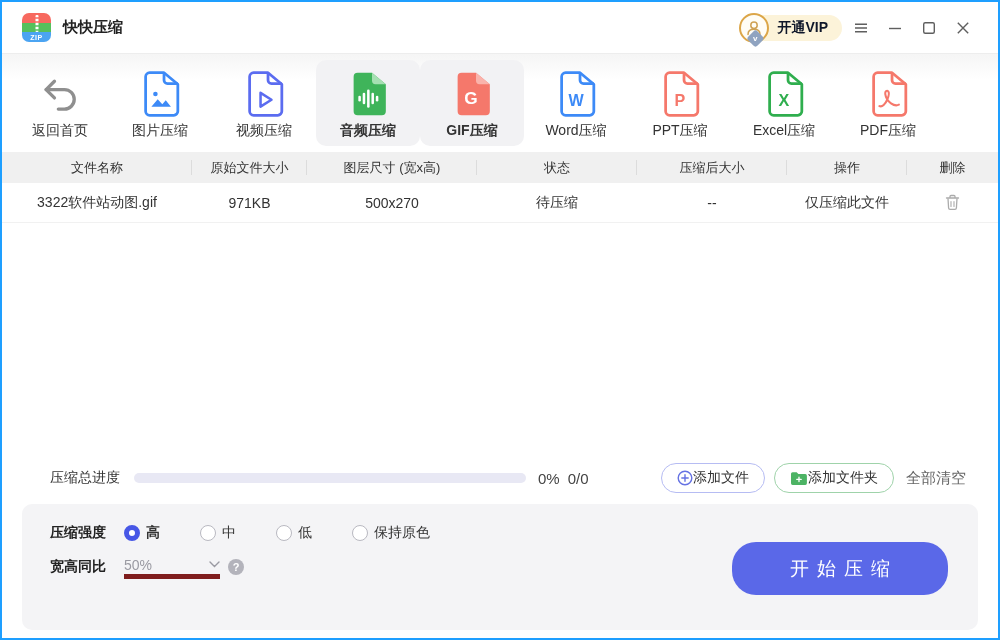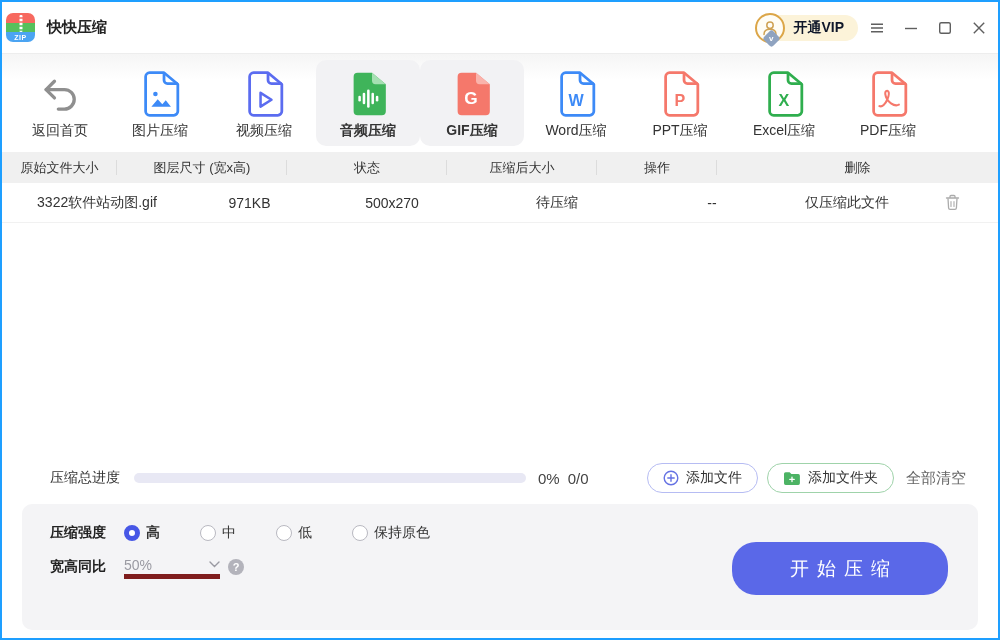--- a/index.html
+++ b/index.html
@@ -1,21 +1,21 @@
 <!DOCTYPE html>
 <html><head>
 <meta charset="utf-8">
 <style>
   * { margin:0; padding:0; box-sizing:border-box; }
   html,body { width:1000px; height:640px; overflow:hidden; }
   body { font-family:"Liberation Sans","DejaVu Sans",sans-serif; color:#333; background:#fff; }
   .window { width:1000px; height:640px; border:2px solid #1e9fff; display:flex; flex-direction:column; background:#fff; }
 
   
-  .titlebar { height:52px; flex:0 0 52px; display:flex; align-items:center; padding:0 4px; border-bottom:1px solid #ededed; }
+  .titlebar { height:52px; flex:0 0 52px; display:flex; align-items:center; padding:0 20px; border-bottom:1px solid #ededed; }
   .logo { width:29px; height:29px; border-radius:7px; position:relative; overflow:hidden;
           background:linear-gradient(#f7695f 0 34%, #56c05c 34% 67%, #4ba4f2 67% 100%); }
   .logo .zipper { position:absolute; left:50%; top:2px; width:3px; height:17px; transform:translateX(-50%);
           background:repeating-linear-gradient(#fff 0 2px, rgba(255,255,255,.25) 2px 4px); border-radius:1px; }
   .logo .ziptxt { position:absolute; bottom:1px; width:100%; text-align:center; font-size:7px; font-weight:bold; color:#fff; letter-spacing:.5px; }
   .app-title { margin-left:12px; font-size:15px; font-weight:bold; color:#222; }
   .tb-right { margin-left:auto; display:flex; align-items:center; gap:0; }
   .avatar { width:30px; height:30px; border-radius:50%; border:2px solid #dca648; background:#fffdf6; position:relative; z-index:2; display:flex; align-items:center; justify-content:center; }
   .badge-v { position:absolute; bottom:-4px; left:8px; width:13px; height:13px; border-radius:3px; background:#8fa3c0; color:#fff; font-size:8px; font-weight:bold; display:flex; align-items:center; justify-content:center; transform:rotate(45deg); }
   .badge-v span{ transform:rotate(-45deg); }
@@ -40,21 +40,21 @@
   .td { display:flex; align-items:center; justify-content:center; height:100%; }
   .c0{width:190px;} .c1{width:115px;} .c2{width:170px;} .c3{width:160px;} .c4{width:150px;} .c5{width:120px;} .c6{flex:1;}
   .spacer { flex:1; background:#fff; }
 
   
   .progress-row { height:32px; flex:0 0 32px; display:flex; align-items:center; padding:0 32px 0 48px; margin-bottom:10px; }
   .progress-label { font-size:14px; color:#333; }
   .progress-track { width:392px; height:10px; border-radius:5px; background:#e8e8f4; margin-left:14px; position:relative; overflow:hidden; }
   .progress-fill { height:100%; width:0%; background:#5a68e8; border-radius:5px; }
   .progress-nums { margin-left:12px; font-size:15px; color:#444; display:flex; gap:8px; }
-  .pill { height:30px; border-radius:16px; background:#fff; display:flex; align-items:center; gap:7px; padding:0 15px; font-size:14px; color:#333; cursor:default; }
+  .pill { height:30px; border-radius:16px; background:#fff; display:flex; align-items:center; padding:0 15px; font-size:14px; color:#333; cursor:default; }
   .pill.addfile { border:1px solid #b6bcf3; margin-left:auto; }
   .pill.addfolder { border:1px solid #9fd3aa; margin-left:9px; }
   .clear-all { margin-left:12px; font-size:15px; color:#666; }
 
   
   .panel { flex:0 0 126px; margin:0 20px 8px 20px; background:#f4f4f6; border-radius:10px; padding:12px 26px 10px 28px; position:relative; }
   .set-row { height:34px; display:flex; align-items:center; font-size:14px; color:#333; }
   .set-label { width:74px; font-weight:bold; color:#222; }
   .radio-opt { display:flex; align-items:center; margin-right:40px; }
   .radio-opt.tight { margin-right:0; }
@@ -213,20 +213,21 @@
           <path d="M8 1.5 h12.5 L32.5 11.5 V35 a3.5 3.5 0 0 1 -3.5 3.5 H8 A3.5 3.5 0 0 1 4.5 35 V5 A3.5 3.5 0 0 1 8 1.5 Z" fill="none" stroke="#f5786b" stroke-width="2.4" stroke-linejoin="round"></path>
           <path d="M20.5 1.5 V8 a3 3 0 0 0 3 3 H32.5" fill="none" stroke="#f5786b" stroke-width="2.4"></path>
           <path d="M9.5 30.5 c2.5 1.2 5.2-1.8 6.8-5.5 1.3-3 1.8-6.2 0.9-7.3 -1.1-1.2-2.9-0.2-2.6 2.2 0.4 3.1 2.4 6.3 5 8.2 2.1 1.5 5 2.2 6.9 1.2" fill="none" stroke="#f5786b" stroke-width="1.8" stroke-linecap="round"></path>
         </svg>
       </div>
       <div class="tool-label">PDF压缩</div>
     </div>
   </div>
 
   <div class="thead">
+    <div class="th c0">文件名称</div>
     <div class="th c1">原始文件大小</div>
     <div class="th c2">图层尺寸 (宽x高)</div>
     <div class="th c3">状态</div>
     <div class="th c4">压缩后大小</div>
     <div class="th c5">操作</div>
     <div class="th c6">删除</div>
   </div>
 
   <div class="trow">
     <div class="td c0">3322软件站动图.gif</div>

